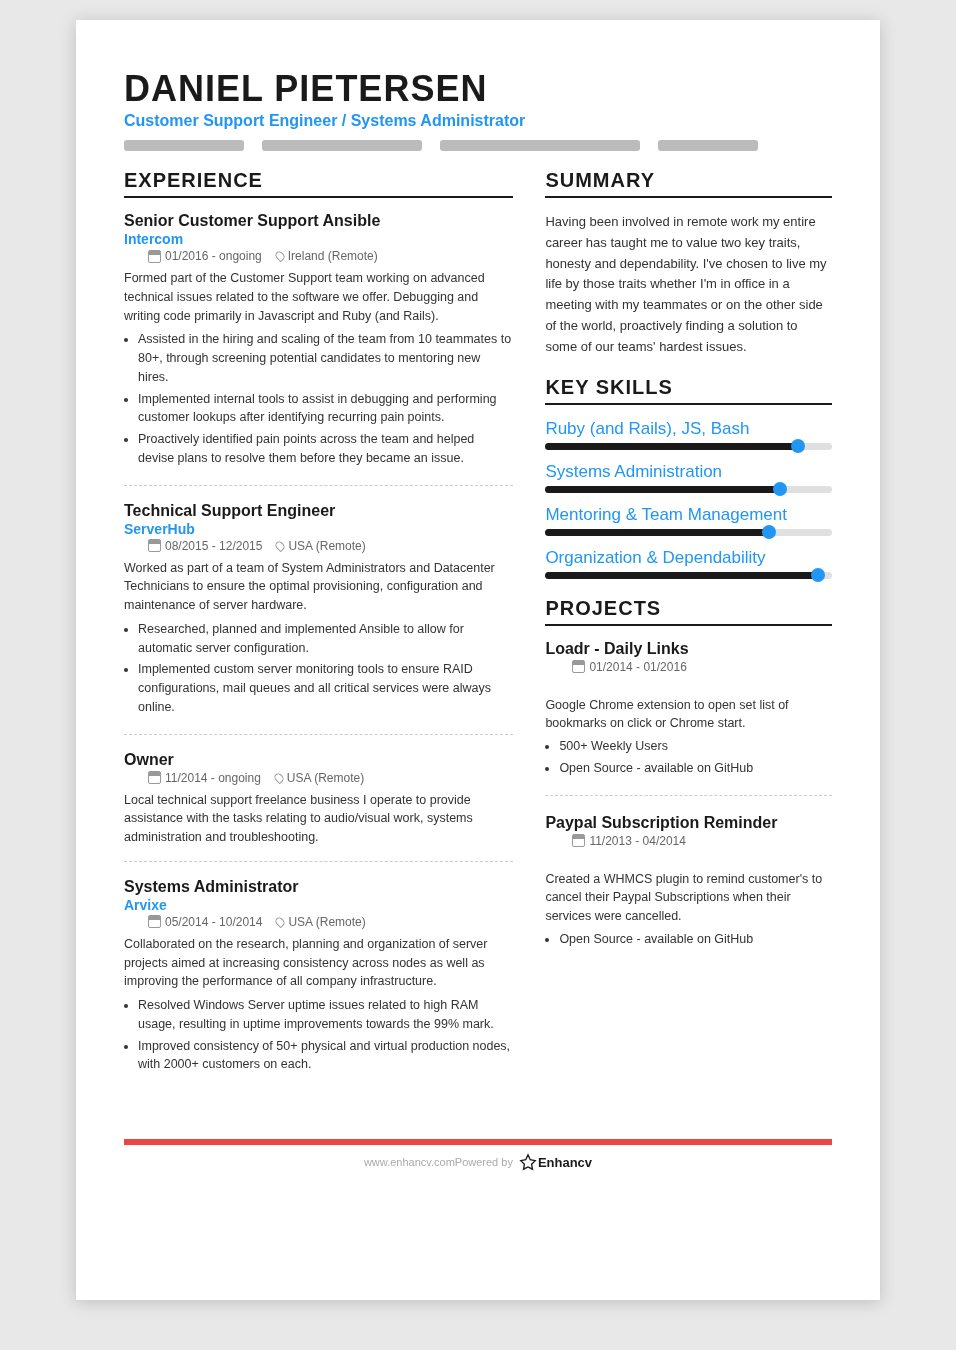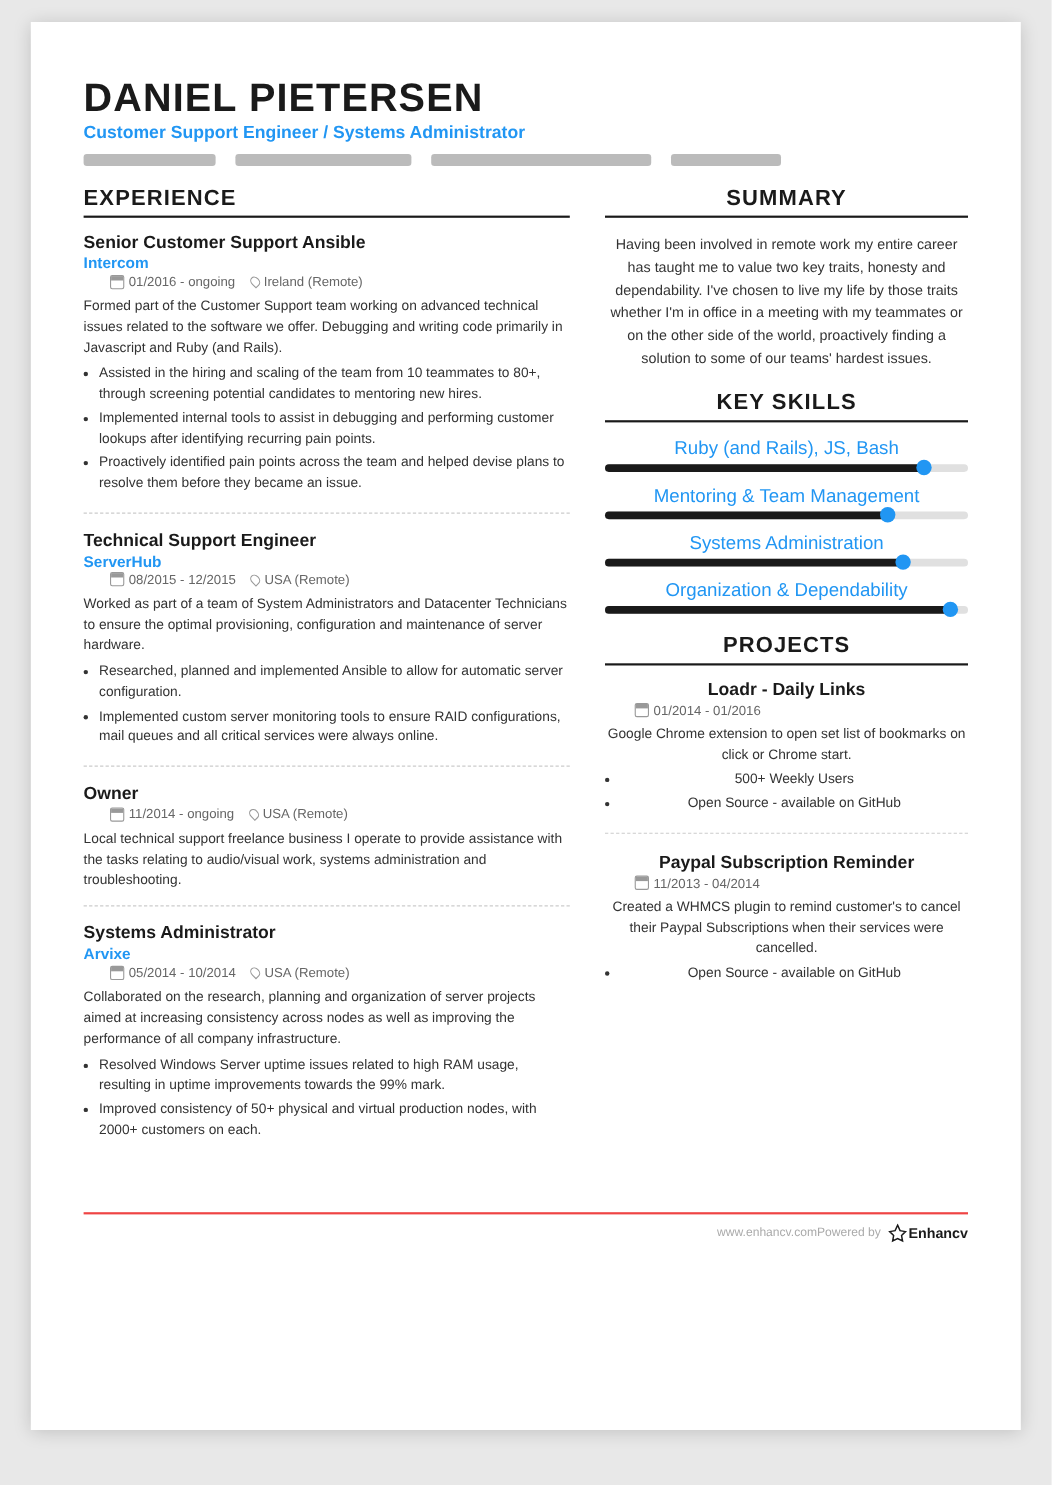--- a/index.html
+++ b/index.html
@@ -7,21 +7,21 @@
       font-family: Arial, Helvetica, sans-serif;
       background: #e8e8e8;
       display: flex;
       justify-content: center;
       align-items: flex-start;
       min-height: 100vh;
       padding: 20px;
     }
     .resume-page {
       background: #fff;
-      width: 900px;
+      width: 804px;
       min-height: 1280px;
       padding: 48px 48px 40px 48px;
       box-shadow: 0 2px 16px rgba(0,0,0,0.18);
       position: relative;
     }
     
     .header { margin-bottom: 18px; }
     .header-name {
       font-size: 36px;
       font-weight: 900;
@@ -48,21 +48,21 @@
       display: inline-block;
     }
 
     
     .two-col {
       display: flex;
       gap: 32px;
       margin-top: 10px;
     }
     .left-col { flex: 0 0 55%; max-width: 55%; }
-    .right-col { flex: 1; text-align: center; }
+    .right-col { flex: 1; }
 
     
     .section-title {
       font-size: 20px;
       font-weight: 900;
       color: #1a1a1a;
       text-transform: uppercase;
       letter-spacing: 1px;
       border-bottom: 2.5px solid #1a1a1a;
       padding-bottom: 4px;
@@ -115,32 +115,32 @@
       position: absolute;
       right: -7px;
       top: -3.5px;
     }
 
     
     .project-entry { margin-bottom: 18px; padding-bottom: 14px; border-bottom: 1px dashed #ccc; }
     .project-entry:last-child { border-bottom: none; }
     .project-title { font-size: 16px; font-weight: 700; color: #1a1a1a; }
     .project-meta { font-size: 12px; color: #666; margin-top: 2px; display: flex; align-items: center; gap: 4px; padding-left: 27px; }
-    .project-description { font-size: 12.5px; color: #333; margin-top: 5px; line-height: 1.5; }
+    .project-description { font-size: 12.5px; color: #333; margin-top: 22px; line-height: 1.5; }
     .project-bullets { margin-top: 4px; padding-left: 14px; }
     .project-bullets li { font-size: 12.5px; color: #333; margin-bottom: 3px; list-style: disc; line-height: 1.5; }
 
     
     .resume-footer {
       display: flex;
-      justify-content: flex-end;
+      justify-content: center;
       align-items: center;
       margin-top: 30px;
       padding-top: 8px;
-      border-top: 2px solid #ef4444;
+      border-top: 6px solid #ef4444;
     }
     .footer-left { font-size: 11px; color: #aaa; }
     .footer-right { font-size: 11px; color: #aaa; display: flex; align-items: center; gap: 6px; }
     .enhancv-logo { display: flex; align-items: center; gap: 1px; }
 
     
     .cal-icon {
       display: inline-block;
       width: 13px; height: 13px;
       border: 1.5px solid #999;
@@ -272,31 +272,31 @@
         <div id="skills-entries">
             <div class="skill-item">
     <div class="skill-label">Ruby (and Rails), JS, Bash</div>
     <div class="skill-bar-track">
       <div class="skill-bar-fill" style="width:88%">
         <div class="skill-bar-dot"></div>
       </div>
     </div>
   </div>
             <div class="skill-item">
+    <div class="skill-label">Systems Administration</div>
+    <div class="skill-bar-track">
+      <div class="skill-bar-fill" style="width:82%">
+        <div class="skill-bar-dot"></div>
+      </div>
+    </div>
+  </div>
+            <div class="skill-item">
     <div class="skill-label">Mentoring &amp; Team Management</div>
     <div class="skill-bar-track">
       <div class="skill-bar-fill" style="width:78%">
-        <div class="skill-bar-dot"></div>
-      </div>
-    </div>
-  </div>
-            <div class="skill-item">
-    <div class="skill-label">Systems Administration</div>
-    <div class="skill-bar-track">
-      <div class="skill-bar-fill" style="width:82%">
         <div class="skill-bar-dot"></div>
       </div>
     </div>
   </div>
             <div class="skill-item">
     <div class="skill-label">Organization &amp; Dependability</div>
     <div class="skill-bar-track">
       <div class="skill-bar-fill" style="width:95%">
         <div class="skill-bar-dot"></div>
       </div>

